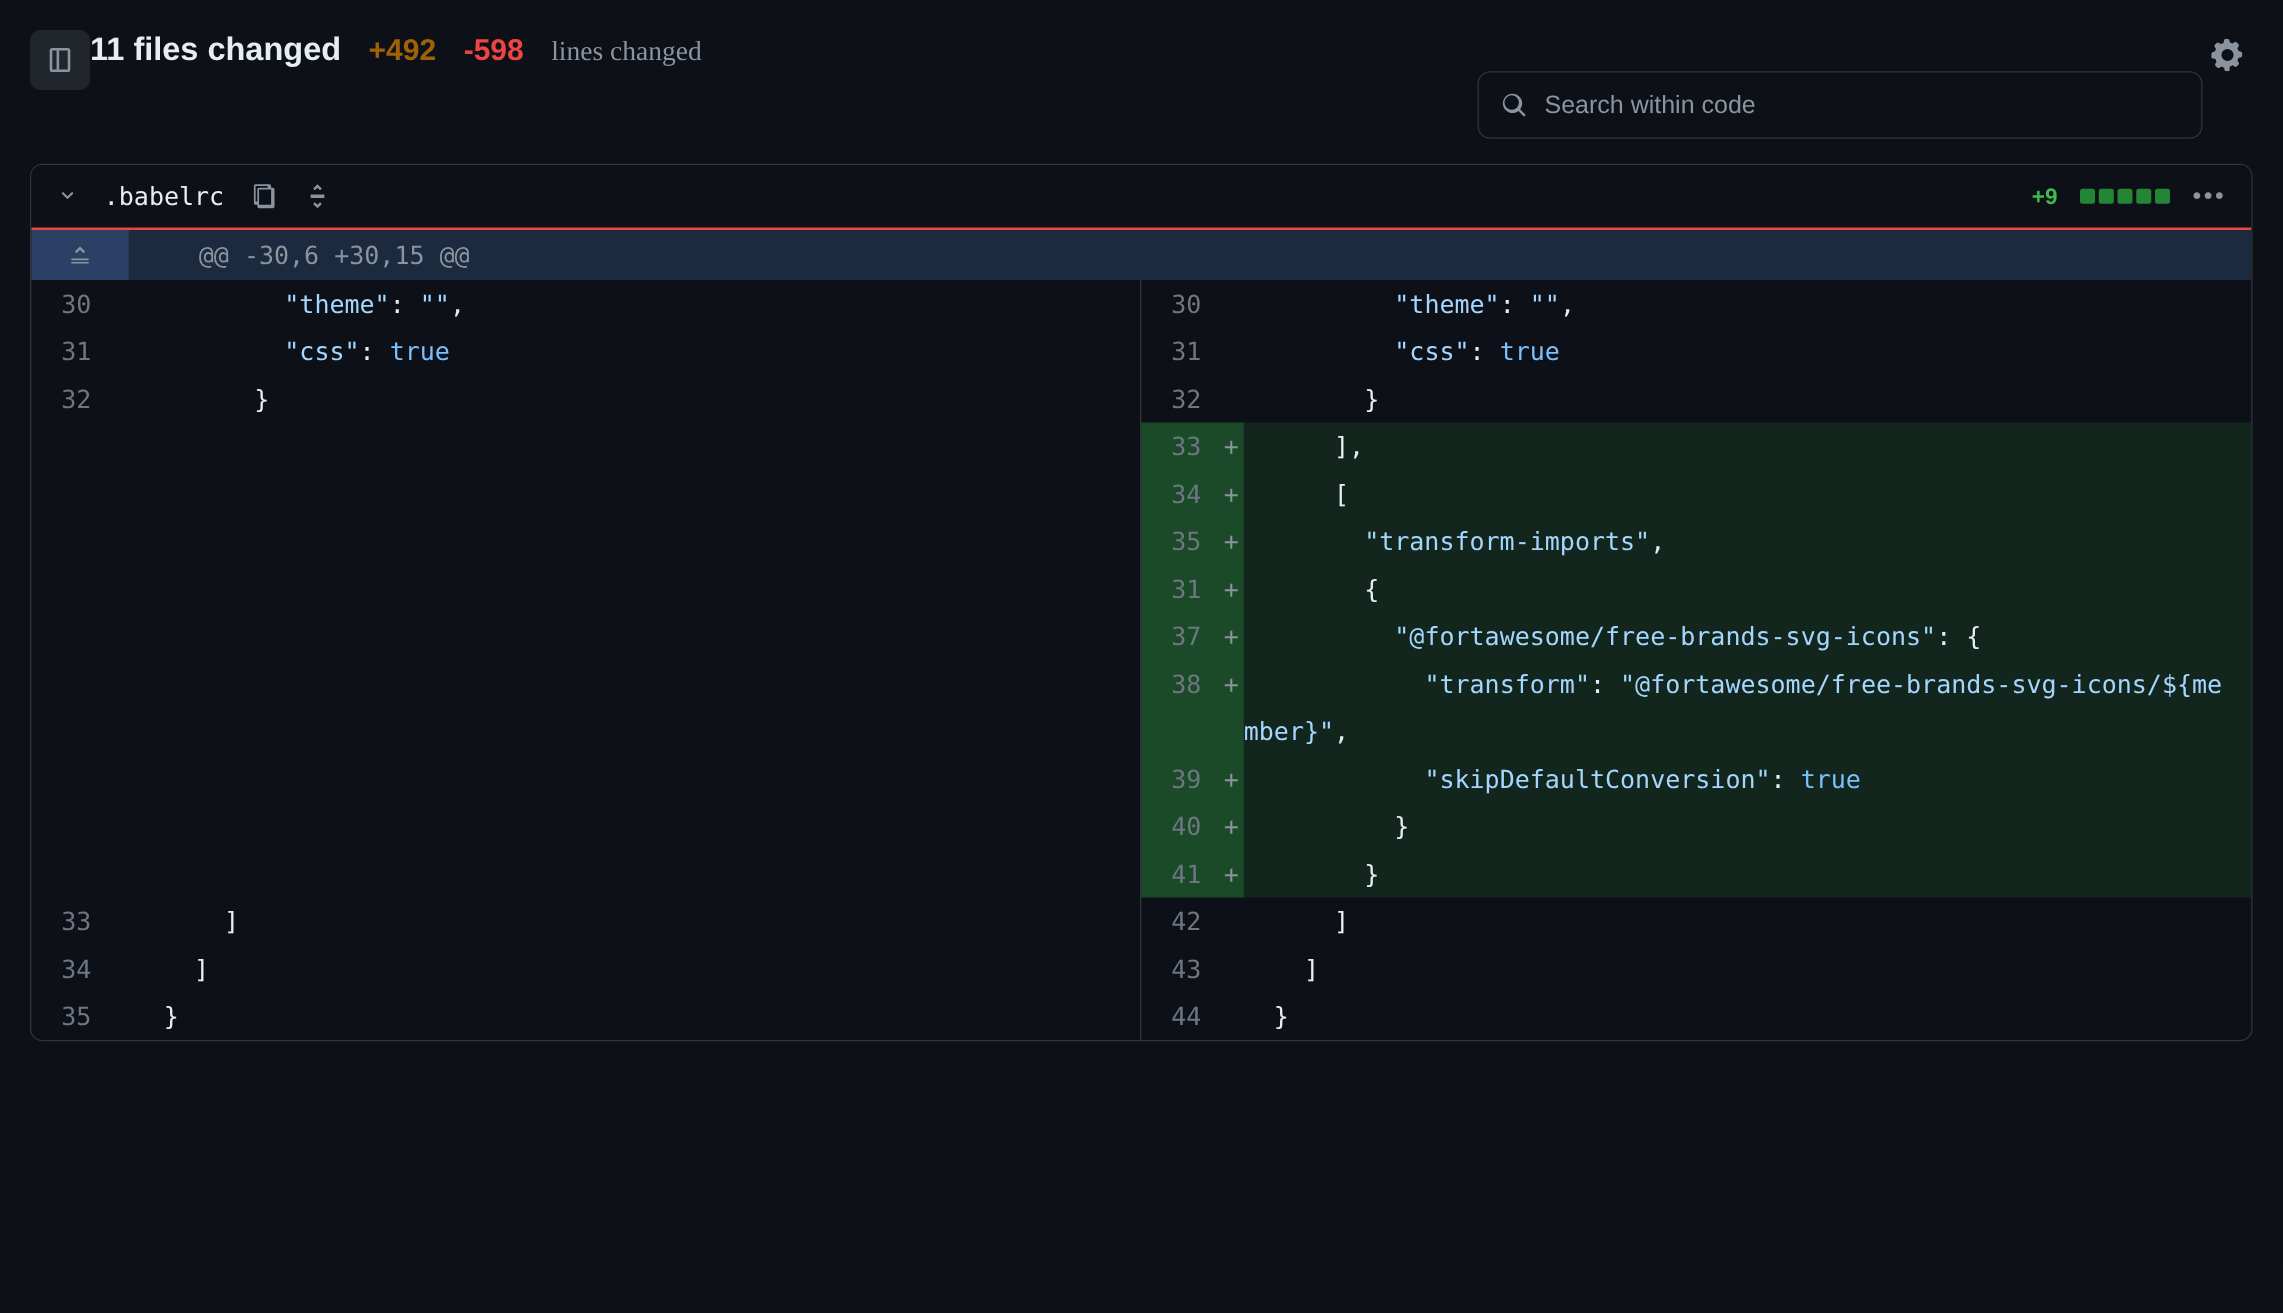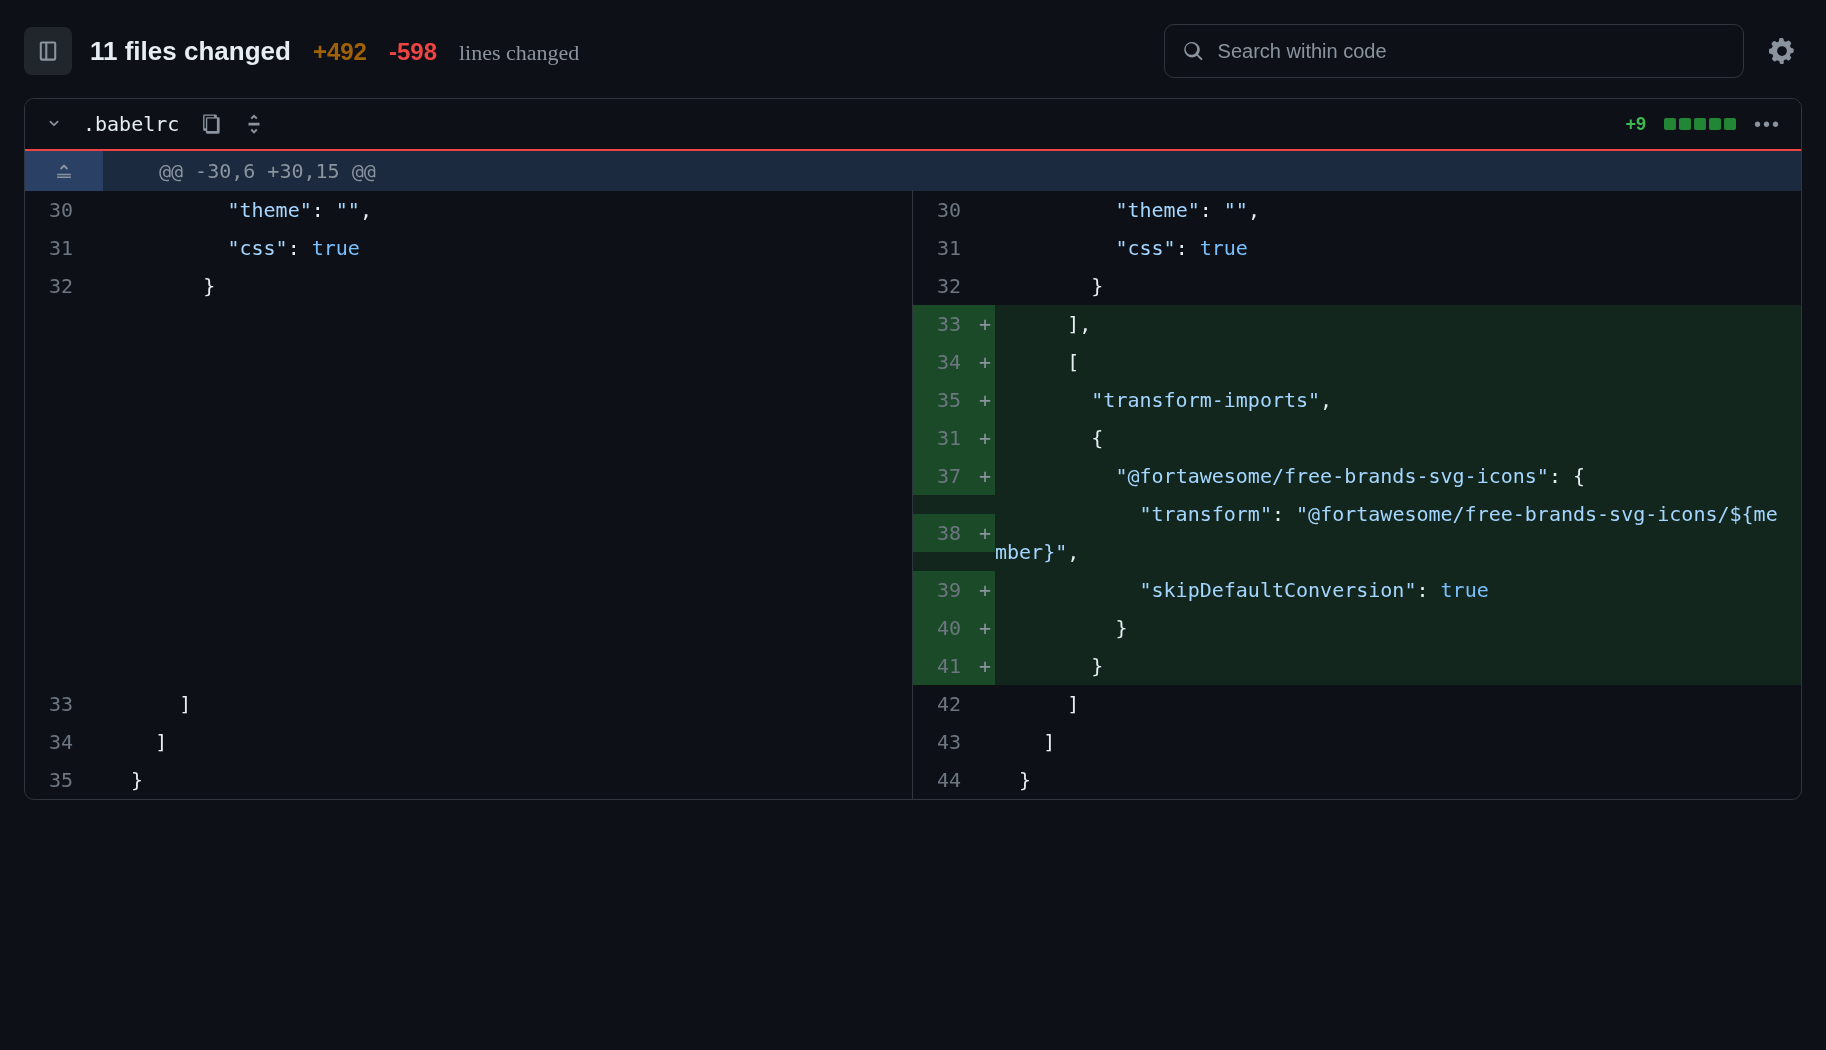--- a/index.html
+++ b/index.html
@@ -7,22 +7,21 @@
     background: #0d1117;
     color: #e6edf3;
     font-family: -apple-system, BlinkMacSystemFont, "Segoe UI", Helvetica, Arial, sans-serif;
     font-size: 14px;
     width: 1826px;
     height: 1050px;
     padding: 24px;
   }
   .topbar {
     display: flex;
-    align-items: center;
-    gap: 18px;
+    align-items: flex-start;
     margin-bottom: 20px;
   }
   .panel-toggle {
     width: 48px; height: 48px;
     background: #21262d;
     border-radius: 8px;
     display: flex; align-items: center; justify-content: center;
     cursor: pointer;
   }
   .panel-toggle svg { width: 22px; height: 22px; fill: #8b949e; }
@@ -34,20 +33,21 @@
   .search-wrap {
     margin-left: auto;
     display: flex; align-items: center;
     background: #0d1117;
     border: 1px solid #30363d;
     border-radius: 10px;
     height: 54px;
     width: 580px;
     padding: 0 18px;
     gap: 14px;
+    margin-top: 33px;
   }
   .search-wrap svg { width: 22px; height: 22px; fill: #8b949e; }
   .search-input {
     background: transparent; border: none; outline: none;
     color: #e6edf3; font-size: 20px; width: 100%;
   }
   .search-input::placeholder { color: #8b949e; }
   .gear-btn {
     width: 40px; height: 40px;
     display: flex; align-items: center; justify-content: center;
@@ -105,21 +105,20 @@
 
   .diff-body { display: flex; }
   .diff-side { width: 50%; }
   .diff-side.left { border-right: 1px solid #30363d; }
   .code-row {
     display: flex;
     font-family: ui-monospace, SFMono-Regular, Menlo, monospace;
     font-size: 20px;
     line-height: 1.9;
     min-height: 38px;
-    align-items: center;
   }
   .lineno {
     width: 62px;
     text-align: right;
     padding-right: 14px;
     color: #6e7681;
     user-select: none;
     flex-shrink: 0;
   }
   .marker {

